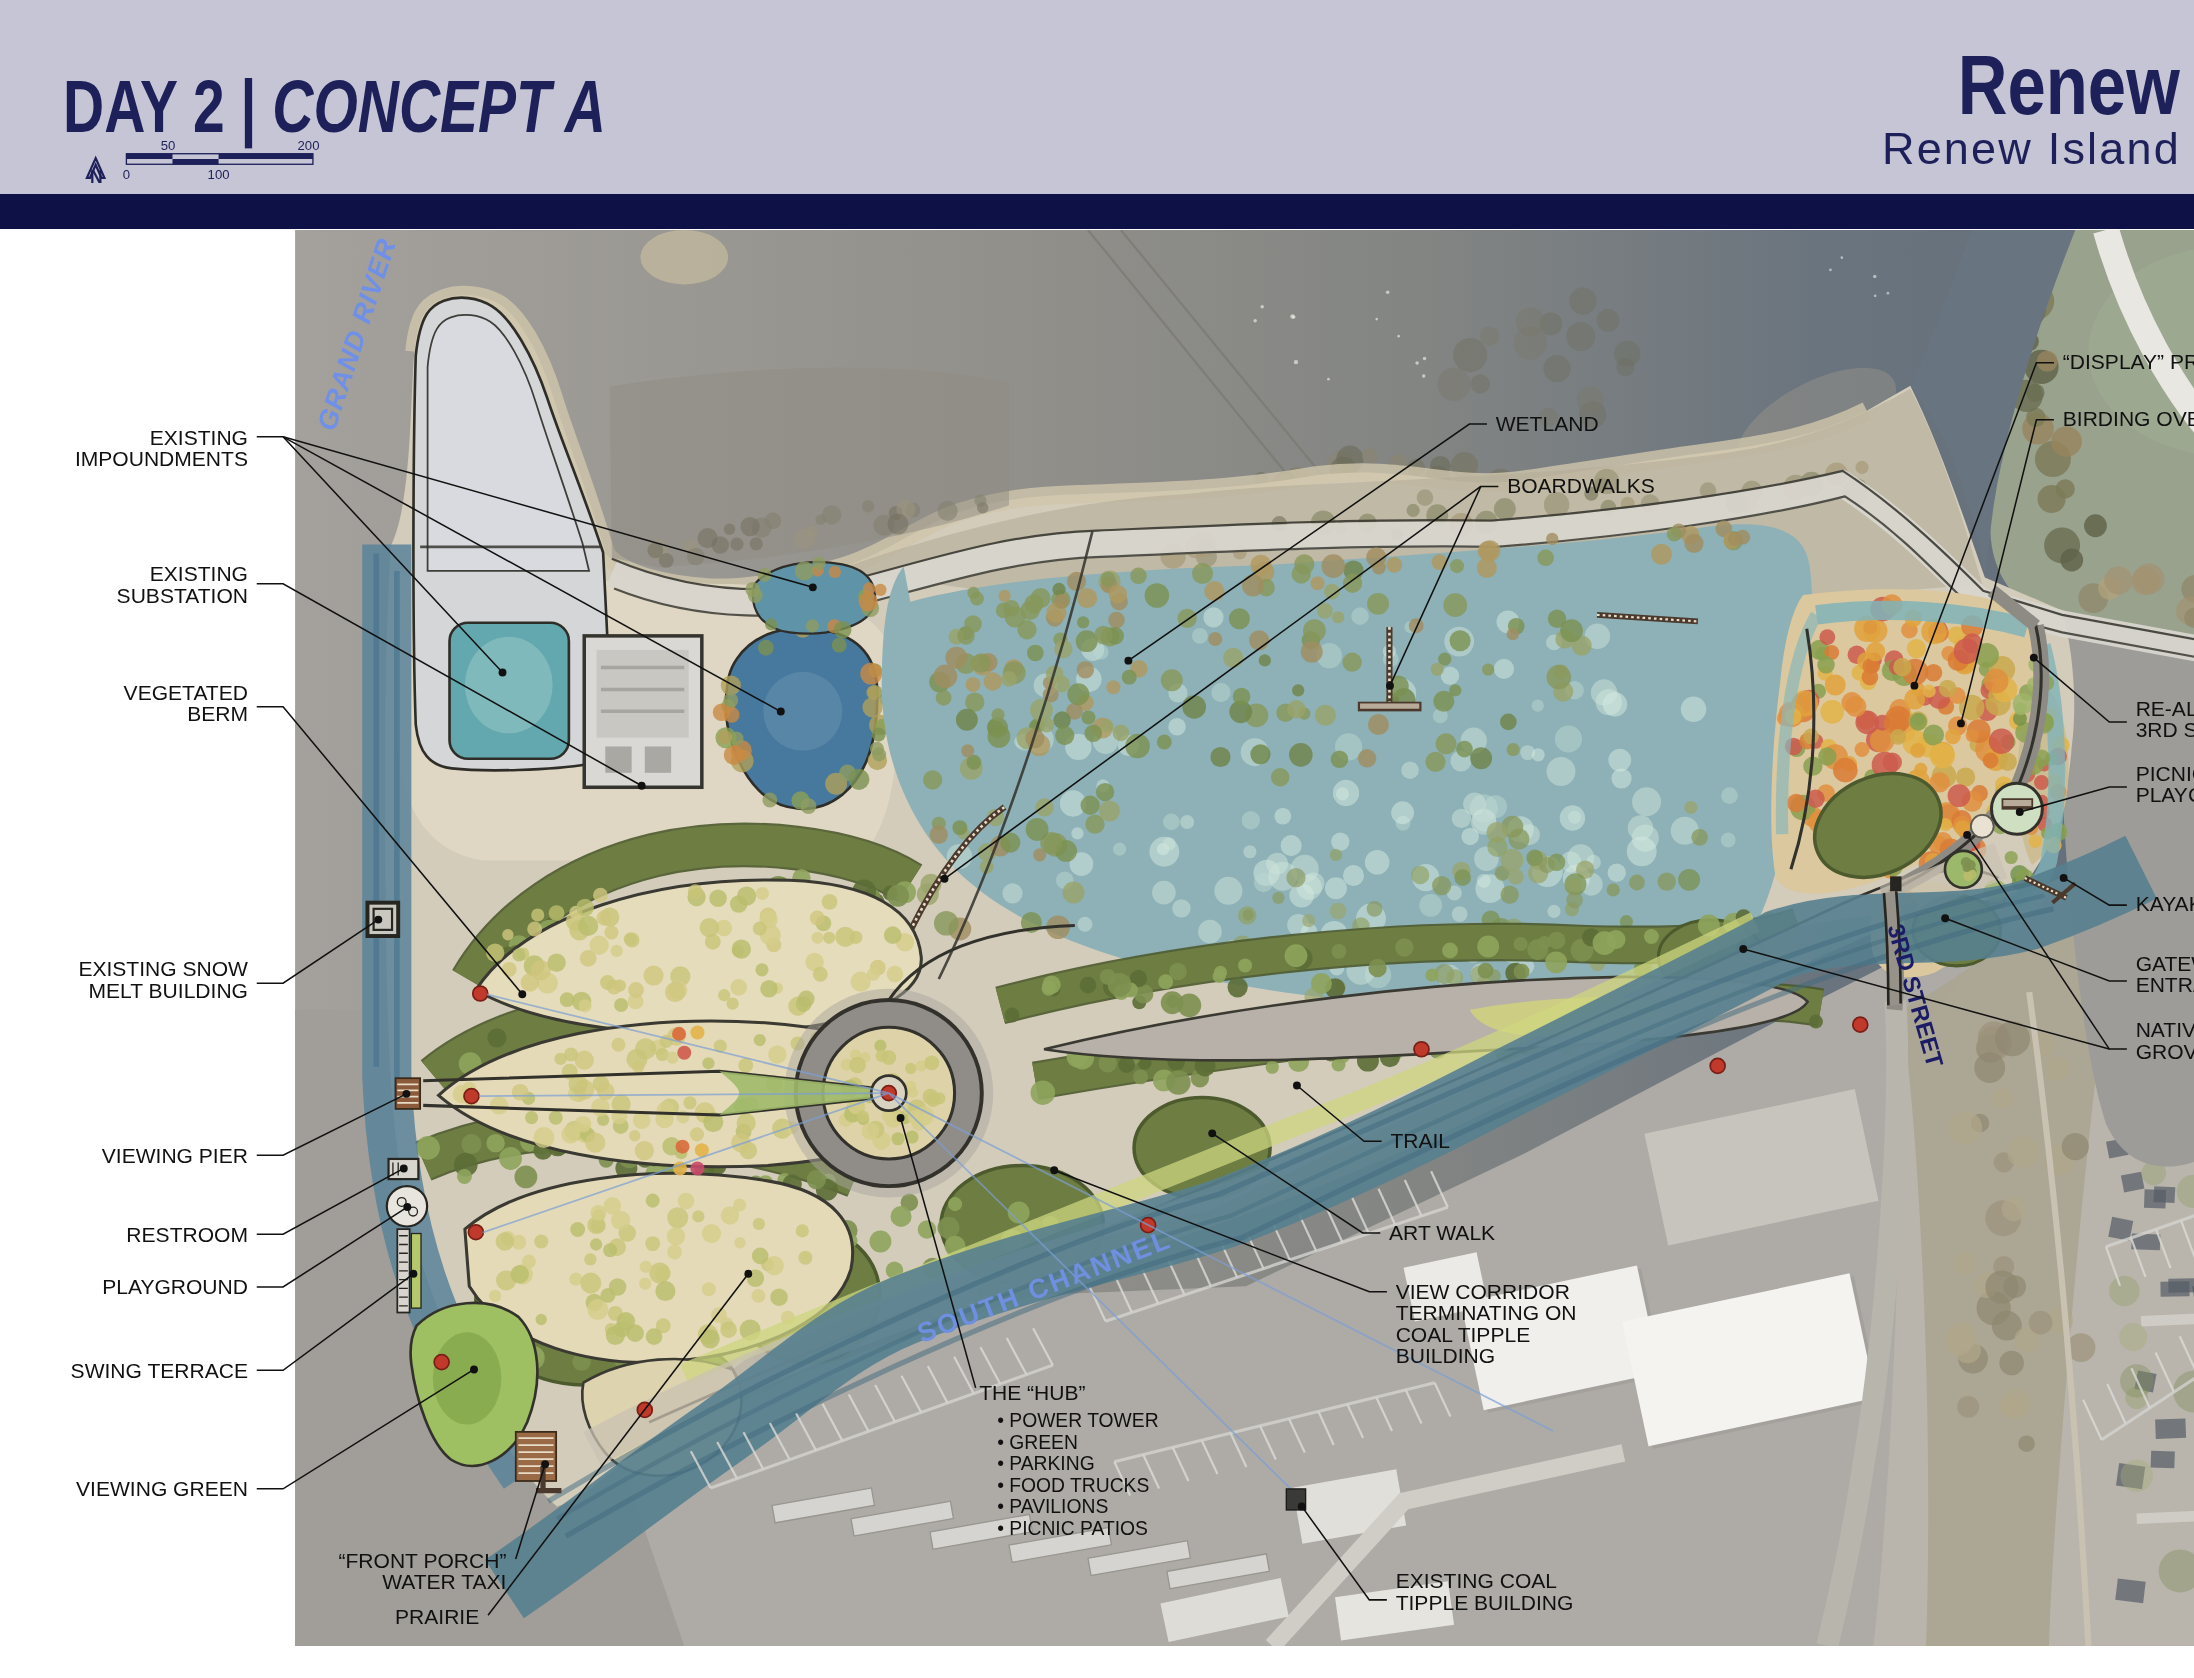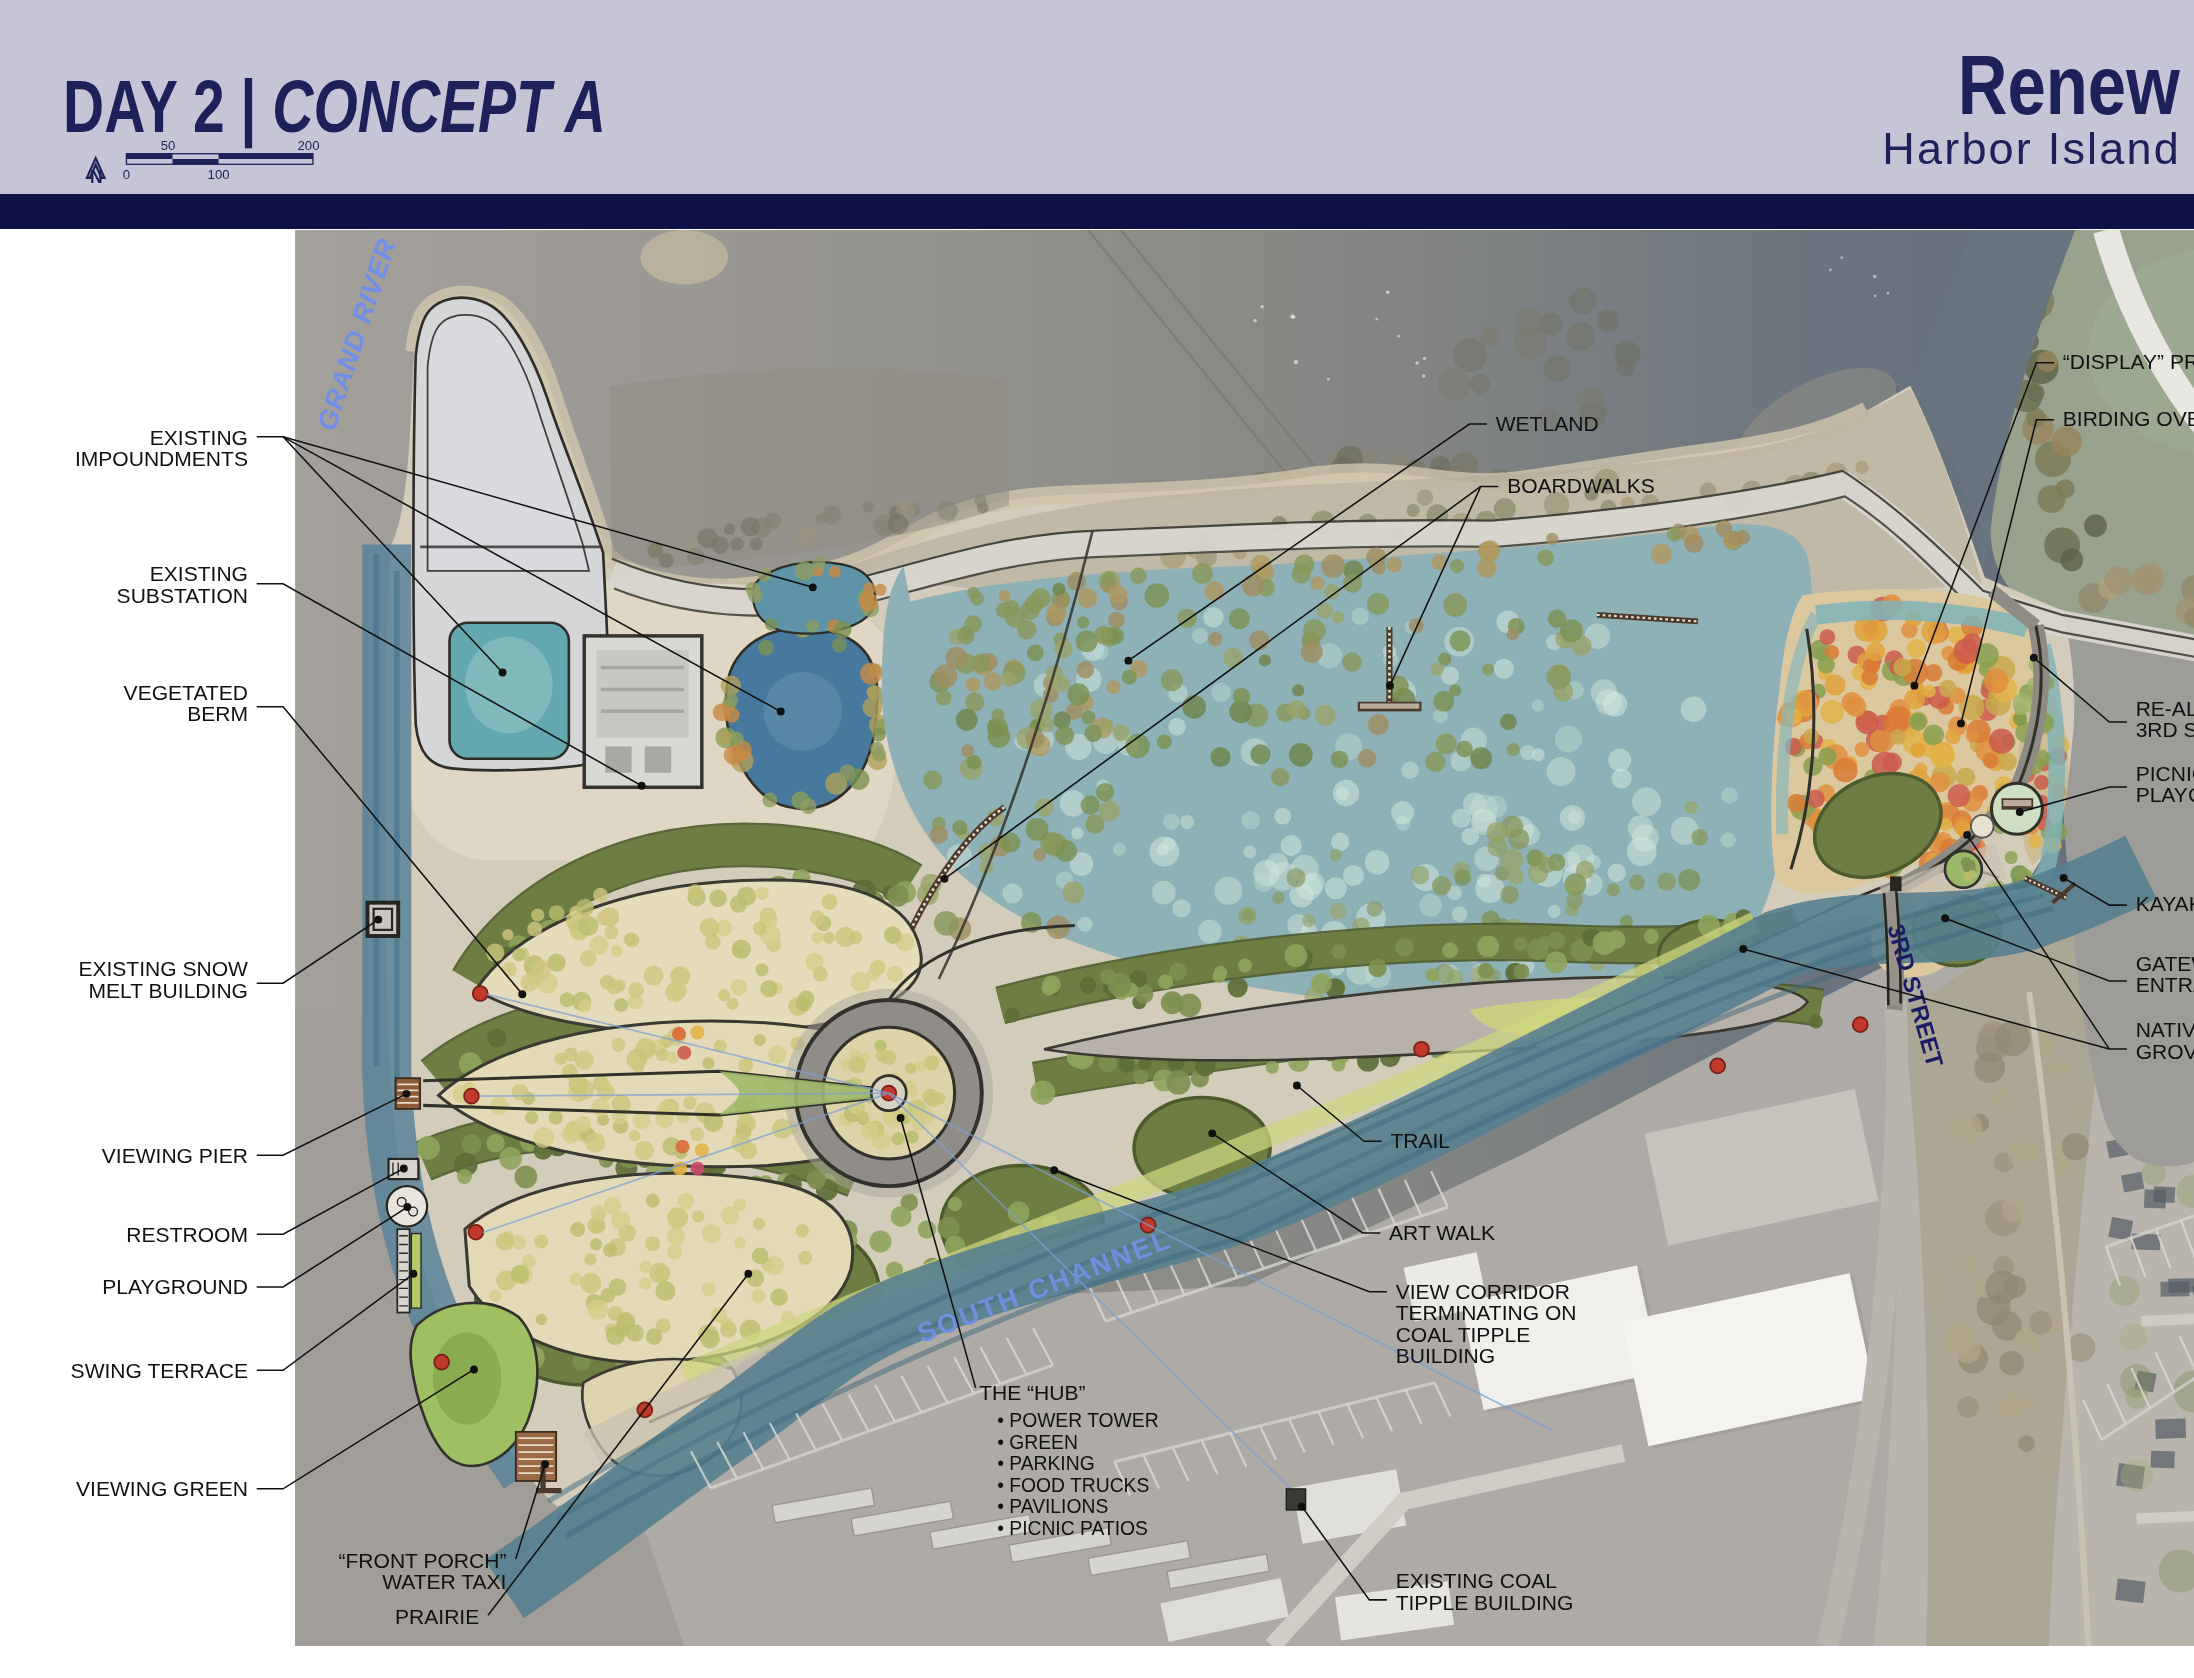--- a/index.html
+++ b/index.html
@@ -8,21 +8,21 @@
 .title{position:absolute;left:63px;top:63px;font-size:75px;font-weight:bold;color:#1d2059;letter-spacing:0px;white-space:nowrap;transform:scaleX(0.76);transform-origin:0 0;}
 .title .it{font-style:italic;}
 .renew{position:absolute;right:190px;top:37px;font-size:84px;font-weight:bold;color:#1d2059;transform:scaleX(0.82);transform-origin:100% 0;}
 .harbor{position:absolute;right:189px;top:123px;font-size:45px;color:#1d2059;letter-spacing:2.2px;}
 </style></head>
 <body>
 <div class="hdr"></div>
 <div class="bar"></div>
 <div class="title">DAY 2 | <span class="it">CONCEPT A</span></div>
 <div class="renew">Renew</div>
-<div class="harbor">Harbor Island</div>
+<div class="harbor">Renew Island</div>
 <svg style="position:absolute;left:295px;top:230px" width="2041" height="1416" viewBox="673 523 4651 3227">
 <clipPath id="mc">
       <rect x="673" y="523" width="4651" height="3227"></rect>
     </clipPath>
 <g clip-path="url(#mc)">
 <defs>
 <linearGradient id="wat" x1="0" y1="0" x2="1" y2="0">
 <stop offset="0" stop-color="#a4a19c"></stop>
           <stop offset="0.33" stop-color="#93918b"></stop>
 <stop offset="0.55" stop-color="#838583"></stop>

